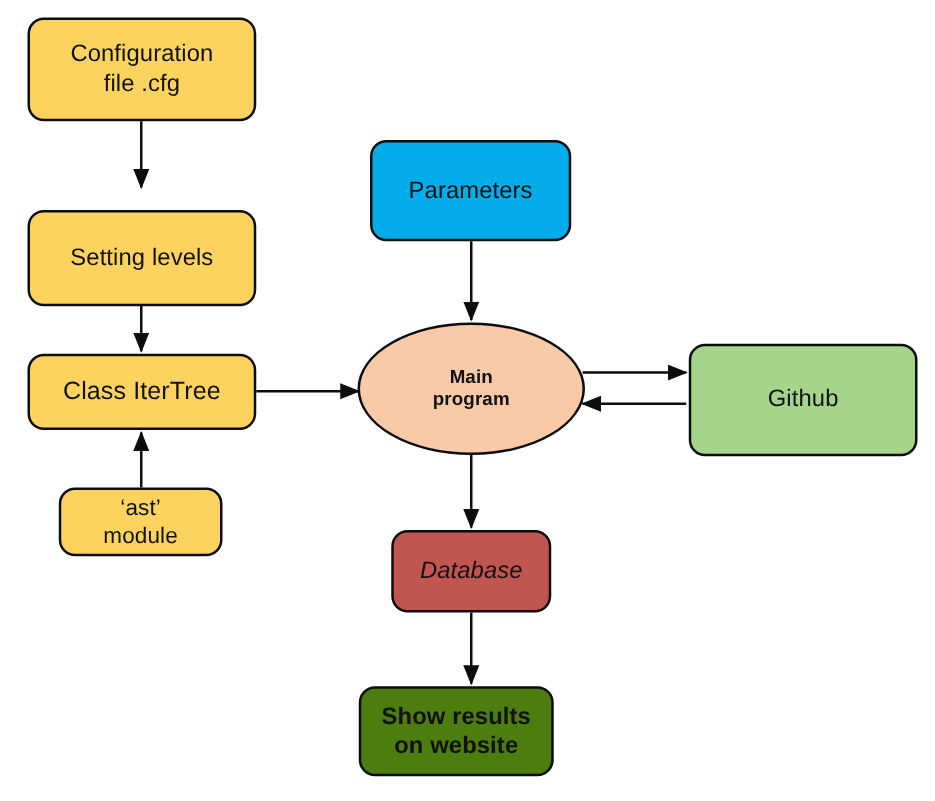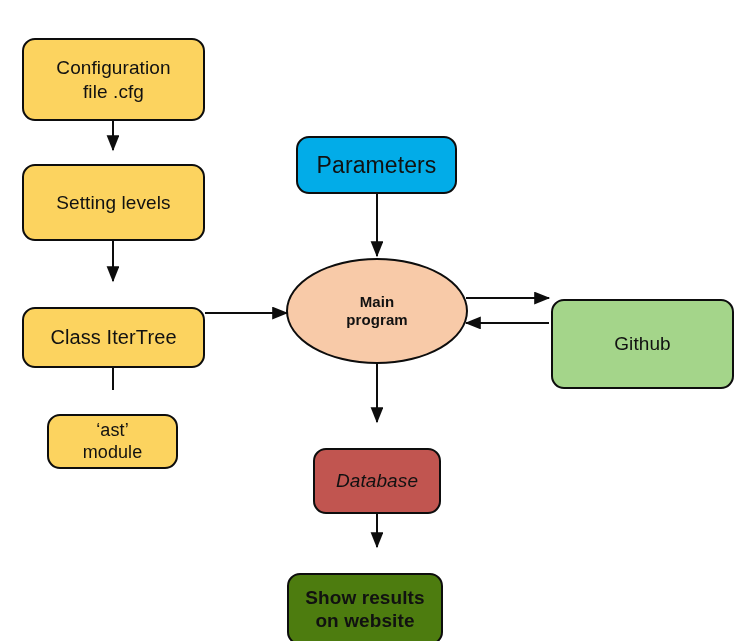--- a/index.html
+++ b/index.html
@@ -33,21 +33,20 @@
     justify-content: center;
     text-align: center;
     border: 2px solid #0d0d0d;
     color: #111111;
     line-height: 1.22;
     white-space: pre-line;
     letter-spacing: 0.1px;
   }
   .node.rounded {
     border-radius: 13px;
-    margin-top: 24px;
   }
   .node.ellipse {
     border-radius: 50%;
   }
   .node.bold {
     font-weight: bold;
   }
 </style>
 </head>
 <body>
@@ -68,25 +67,25 @@
         <polyline points="377,193 377,256" fill="none" stroke="#0d0d0d" stroke-width="2" marker-end="url(#arrowhead)"></polyline>
         <polyline points="466,298 549,298" fill="none" stroke="#0d0d0d" stroke-width="2" marker-end="url(#arrowhead)"></polyline>
         <polyline points="549,323 466,323" fill="none" stroke="#0d0d0d" stroke-width="2" marker-end="url(#arrowhead)"></polyline>
         <polyline points="377,364 377,422" fill="none" stroke="#0d0d0d" stroke-width="2" marker-end="url(#arrowhead)"></polyline>
         <polyline points="377,490 377,547" fill="none" stroke="#0d0d0d" stroke-width="2" marker-end="url(#arrowhead)"></polyline>
       </g>
   </svg>
 
   <div class="node rounded" style="left: 22px; top: 14px; width: 183px; height: 83px; background: rgb(252, 211, 95); font-size: 19px; border-color: rgb(13, 13, 13);">Configuration
 file .cfg</div>
-  <div class="node rounded" style="left: 22px; top: 140px; width: 183px; height: 77px; background: rgb(252, 211, 95); font-size: 19px; border-color: rgb(13, 13, 13);">Setting levels</div>
+  <div class="node rounded" style="left: 22px; top: 168px; width: 183px; height: 77px; background: rgb(252, 211, 95); font-size: 19px; border-color: rgb(13, 13, 13);">Setting levels</div>
   <div class="node rounded" style="left: 22px; top: 283px; width: 183px; height: 61px; background: rgb(252, 211, 95); font-size: 20px; border-color: rgb(13, 13, 13);">Class IterTree</div>
   <div class="node rounded" style="left: 47px; top: 390px; width: 131px; height: 55px; background: rgb(252, 211, 95); font-size: 18px; border-color: rgb(13, 13, 13);">‘ast’
 module</div>
-  <div class="node rounded" style="left: 296px; top: 112px; width: 161px; height: 58px; background: rgb(2, 172, 232); font-size: 23px; border-color: rgb(13, 13, 13);">Parameters</div>
+  <div class="node rounded" style="left: 296px; top: 112px; width: 161px; height: 81px; background: rgb(2, 172, 232); font-size: 19px; border-color: rgb(13, 13, 13);">Parameters</div>
   <div class="node ellipse bold" style="left: 286px; top: 258px; width: 182px; height: 106px; background: rgb(248, 202, 168); font-size: 15px; border-color: rgb(13, 13, 13); font-weight: bold;">Main
 program</div>
   <div class="node rounded" style="left: 551px; top: 275px; width: 183px; height: 90px; background: rgb(164, 213, 138); font-size: 19px; border-color: rgb(13, 13, 13);">Github</div>
   <div class="node rounded" style="left: 313px; top: 424px; width: 128px; height: 66px; background: rgb(193, 85, 80); font-size: 19px; border-color: rgb(13, 13, 13); font-style: italic;">Database</div>
   <div class="node rounded" style="left: 287px; top: 549px; width: 156px; height: 72px; background: #4d7c0f; font-size: 19px; border-color: rgb(13, 13, 13); font-weight: bold;">Show results
 on website</div>
 
 </div>
 
 </body></html>

